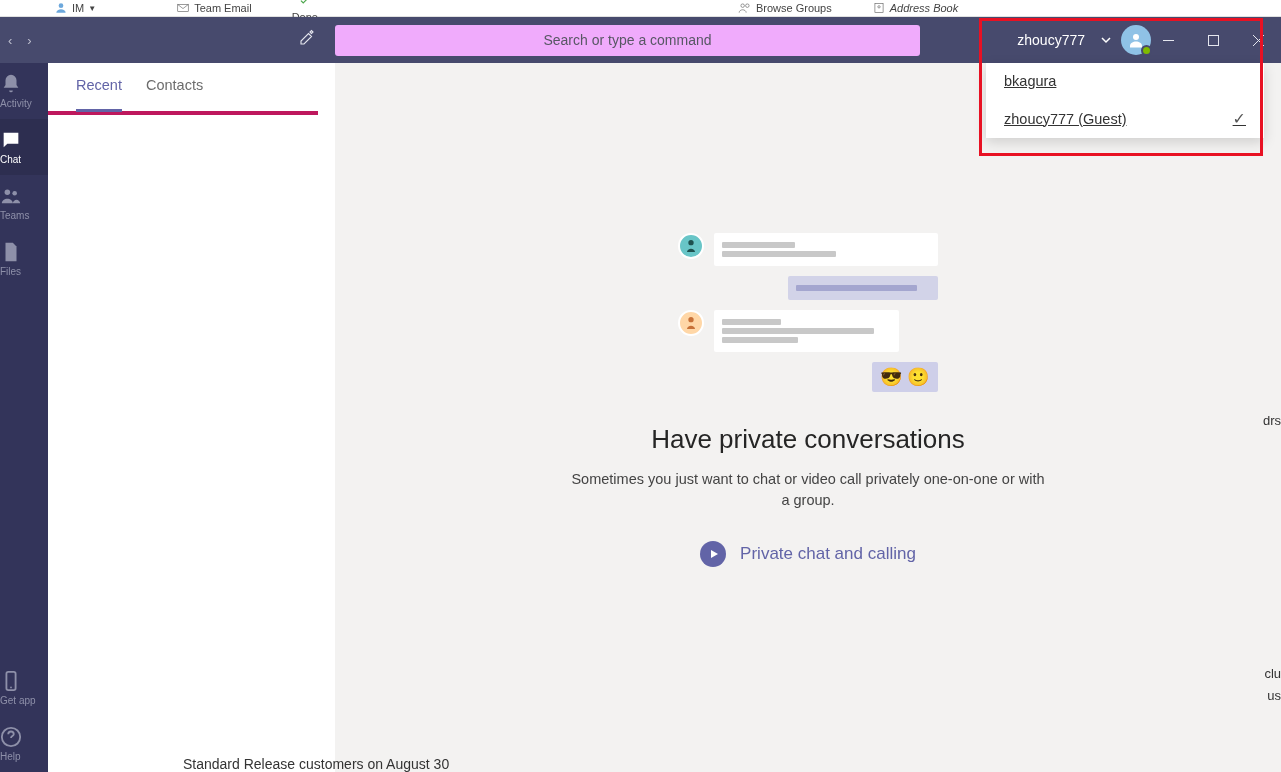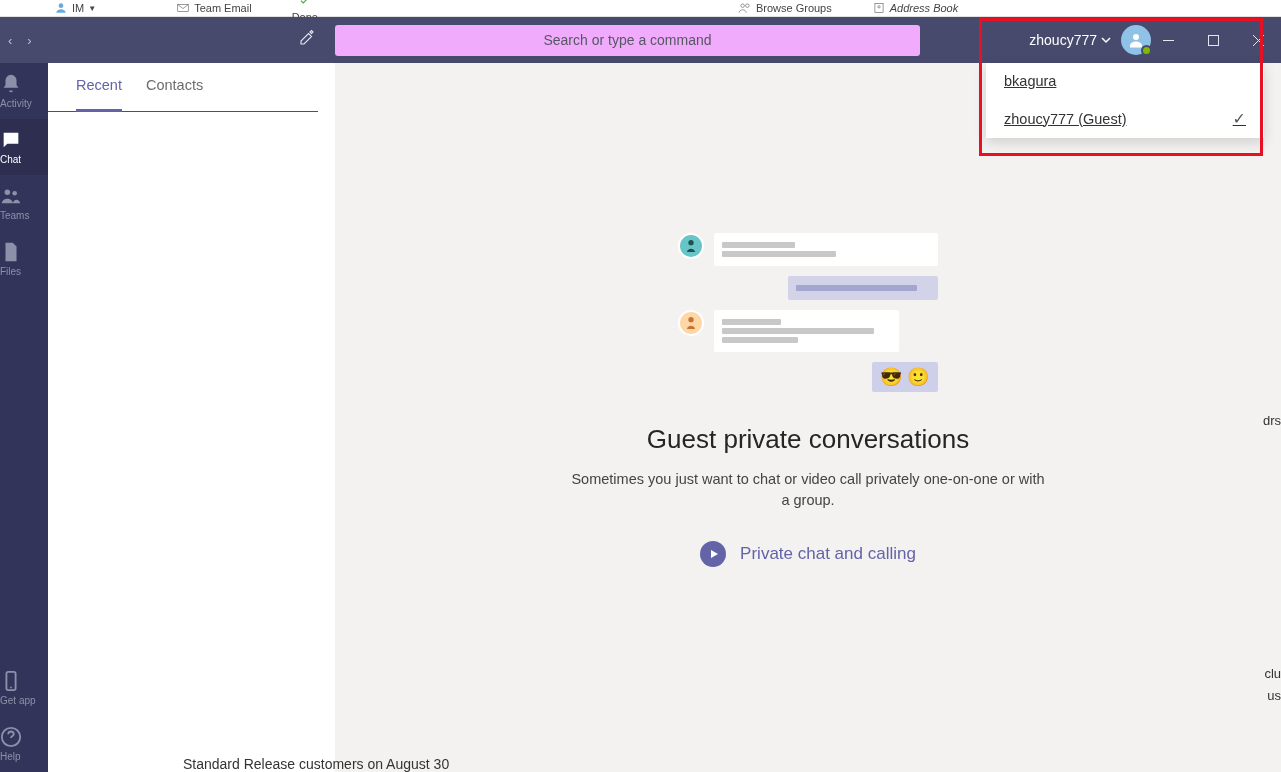--- a/index.html
+++ b/index.html
@@ -31,21 +31,21 @@
     .nav-arrows { display: flex; gap: 15px; padding-left: 8px; }
     .nav-arrows .arrow { color: #bdbfce; cursor: pointer; font-size: 13px; }
     .compose-icon { position: absolute; left: 298px; color: #e5e6ee; cursor: pointer; }
     .search-bar {
       position: absolute; left: 335px; width: 585px; height: 31px;
       background: #f0abfc; border-radius: 3px;
       display: flex; align-items: center; justify-content: center;
       color: #575764; font-size: 14px;
     }
     .account-area { position: absolute; right: 130px; display: flex; align-items: center; gap: 10px; color: #fff; font-size: 14px; }
-    .account-name { display: flex; align-items: center; gap: 4px; cursor: pointer; }
+    .account-name { display: flex; align-items: center; gap: 16px; cursor: pointer; }
     .avatar {
       width: 30px; height: 30px; border-radius: 50%;
       background: #8fc2e6; position: relative;
       display: flex; align-items: center; justify-content: center;
     }
     .avatar svg { width: 18px; height: 18px; fill: #fff; }
     .presence { position: absolute; bottom: -1px; right: -1px; width: 11px; height: 11px; background: #7fba00; border: 2px solid #474a6d; border-radius: 50%; }
     .window-controls { position: absolute; right: 0; display: flex; }
     .window-controls .wc { width: 45px; height: 46px; display: flex; align-items: center; justify-content: center; color: #e5e6ee; cursor: pointer; }
 
@@ -63,21 +63,21 @@
     .rail-item svg { width: 22px; height: 22px; fill: currentColor; }
     .rail-item.active { background: #2d2e50; color: #fff; }
     .rail-item.dimmed { color: #8e90a9; }
     .rail-spacer { flex: 1; }
 
     
     .secondary-panel {
       position: absolute; left: 48px; top: 63px; width: 287px;
       background: #fff;
     }
-    .tabs { display: flex; gap: 24px; padding: 14px 24px 10px 28px; font-size: 14.5px; color: #6c6c6c; border-bottom: 1px solid #be185d; width: 270px;}
+    .tabs { display: flex; gap: 24px; padding: 14px 24px 10px 28px; font-size: 14.5px; color: #6c6c6c; border-bottom: 4px solid #be185d; width: 270px;}
     .tabs .tab { cursor: pointer; padding-bottom: 8px; }
     .tabs .tab.active { color: #6264a7; font-weight: 400; border-bottom: 3px solid #6264a7; margin-bottom:-11px;}
 
     
     .main-area {
       position: absolute; left: 335px; right: 0; top: 63px; bottom: 0;
       background: #f3f2f1;
       display: flex; flex-direction: column; align-items: center;
       padding-top: 170px;
     }
@@ -297,21 +297,21 @@
       <div class="bubble wide">
         <div class="line short"></div>
         <div class="line long"></div>
         <div class="line" style="width:45%;"></div>
       </div>
     </div>
     <div class="bubble-row right">
       <div class="emoji-bubble">😎 🙂</div>
     </div>
   </div>
-  <div class="headline">Guest private conversations</div>
+  <div class="headline">Have private conversations</div>
   <div class="subtext">Sometimes you just want to chat or video call privately one-on-one or with a group.</div>
   <div class="link-row">
     <div class="play-btn">
       <svg viewBox="0 0 10 10">
           <path d="M2 1l7 4-7 4z"></path>
         </svg>
     </div>
     <span>Private chat and calling</span>
   </div>
 </div>

